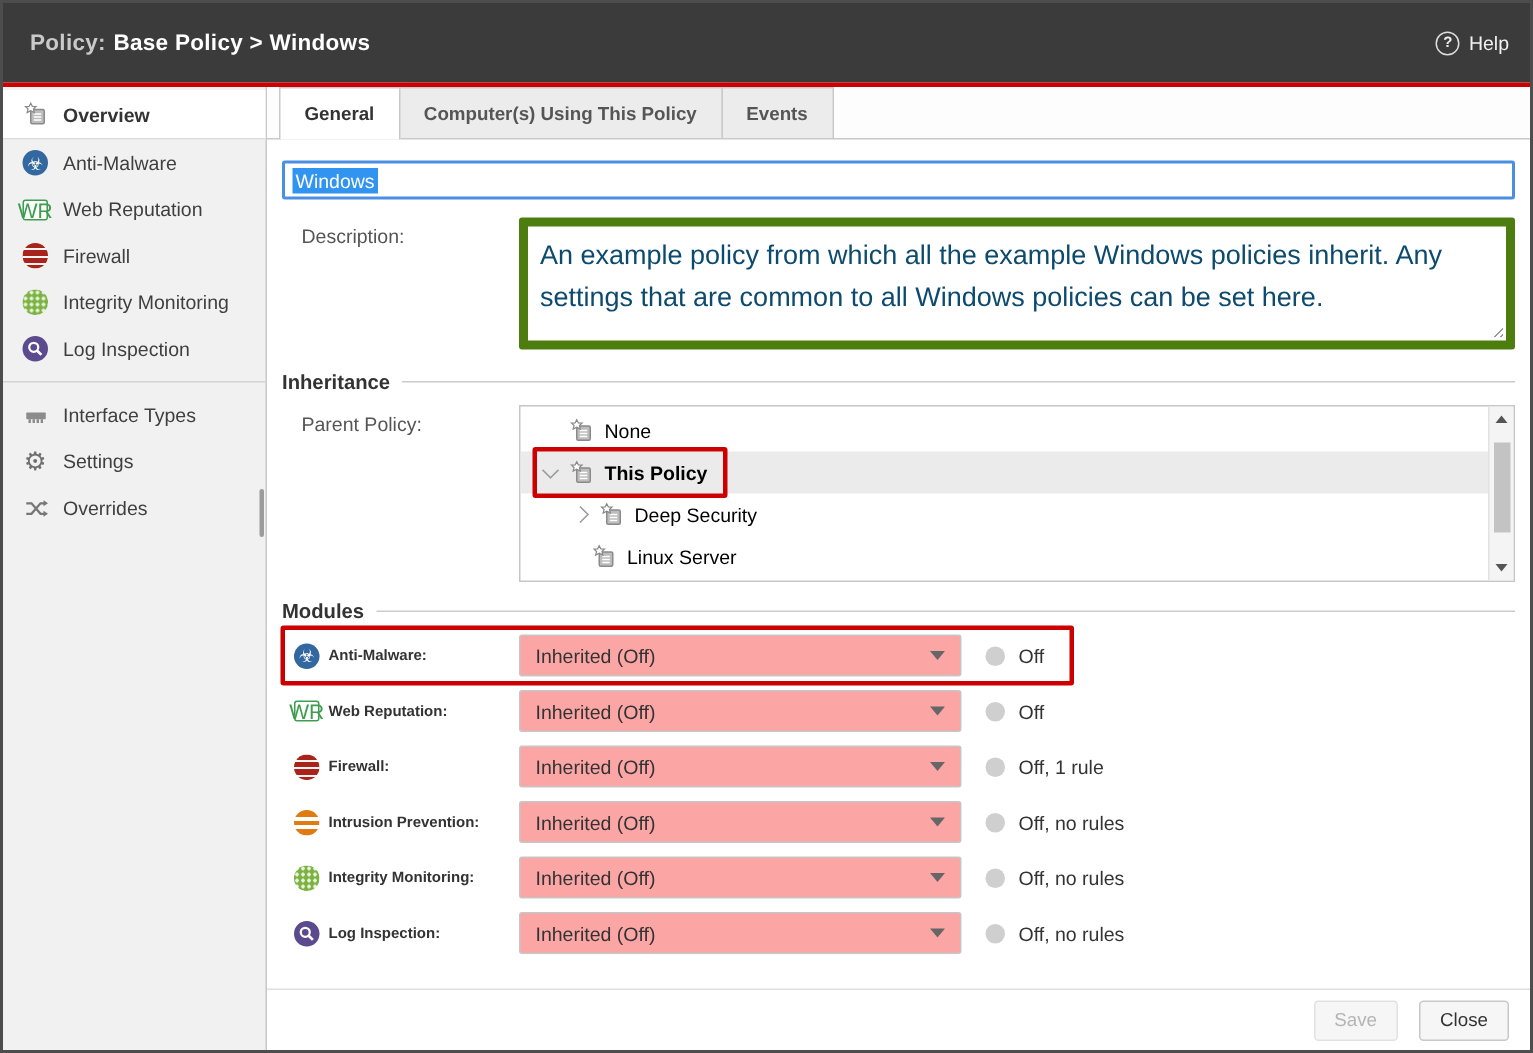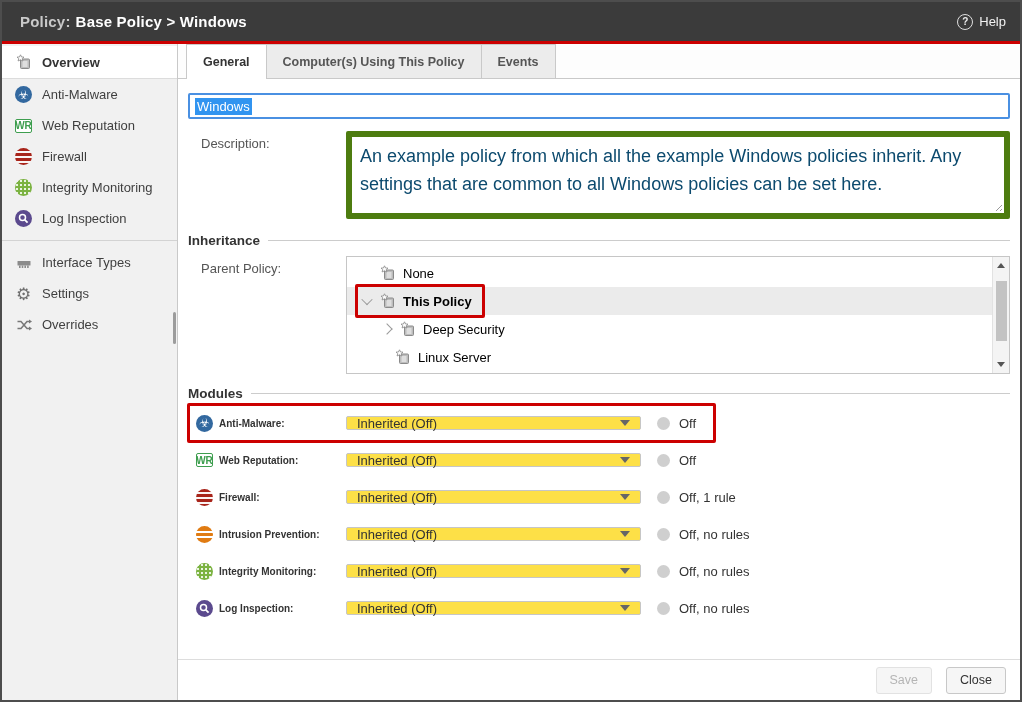--- a/index.html
+++ b/index.html
@@ -10,21 +10,21 @@
     -webkit-font-smoothing: antialiased;
   }
   .window {
     width:1022px; height:702px;
     border:2px solid #4d4d4d;
     display:flex; flex-direction:column;
     background:#fff;
   }
   
   header {
-    height:39px; background:#3b3b3b; flex:0 0 auto;
+    height:53px; background:#3b3b3b; flex:0 0 auto;
     display:flex; align-items:center; justify-content:space-between;
     padding:0 14px 0 18px;
   }
   .win-title { font-size:15px; font-weight:bold; color:#fff; letter-spacing:.2px; }
   .win-title .pfx { color:#c9c9c9; margin-right:5px; }
   .help-btn { display:flex; align-items:center; gap:6px; color:#f2f2f2; font-size:13px; cursor:pointer; }
   .help-circ {
     width:16px; height:16px; border:1px solid #dedede; border-radius:50%;
     display:inline-flex; align-items:center; justify-content:center;
     font-size:10px; font-weight:bold; color:#ededed;
@@ -71,21 +71,21 @@
   }
   .ic-im {
     background:#7cb342;
     background-image:radial-gradient(rgba(255,255,255,.85) 1px, transparent 1.4px);
     background-size:4px 4px;
   }
   .ic-li { background:#5b4a8e; }
   .ic-wr {
     width:17px; height:14px; border-radius:2px; flex:0 0 17px;
     border:1px solid #3e9e4f; background:#fff; color:#3e9e4f;
-    font-weight:bold; font-size:10px;
+    font-weight:normal; font-size:14px;
     display:inline-flex; align-items:center; justify-content:center;
   }
   .gray-ic { width:17px; height:17px; flex:0 0 17px; display:inline-flex; align-items:center; justify-content:center; color:#777; }
   .gear-glyph { font-size:17px; color:#6f6f6f; font-family:"DejaVu Sans", sans-serif; }
 
   
   main { flex:1; display:flex; flex-direction:column; min-width:0; background:#fff; }
   .tabs {
     height:35px; flex:0 0 auto; display:flex; align-items:flex-end;
     padding-left:8px; border-bottom:1px solid #c9c9c9; background:#fdfdfd;
@@ -169,22 +169,22 @@
   .ann-tree { left:8px; top:-3px; width:130px; height:34px; }
   .ann-mod { left:-9px; top:-6px; width:529px; height:40px; }
 
   
   .mrow {
     position:relative; display:flex; align-items:center;
     height:28px; margin:0 0 9px 8px;
   }
   .mrow .mlabel { font-size:10px; font-weight:bold; color:#333; margin-left:6px; width:127px; flex:0 0 127px; }
   .dropdown {
-    width:295px; flex:0 0 295px; height:14px; border:1px solid #c6c6c6; border-radius:2px;
-    background:#fde047; display:flex; align-items:center; justify-content:space-between;
+    width:295px; flex:0 0 295px; height:28px; border:1px solid #c6c6c6; border-radius:2px;
+    background:#fca5a5; display:flex; align-items:center; justify-content:space-between;
     padding:0 10px; font-size:13px; color:#333; cursor:pointer;
   }
   .caret { width:0; height:0; border-left:5px solid transparent; border-right:5px solid transparent; border-top:6px solid #666; }
   .dot { width:13px; height:13px; border-radius:50%; background:#cfcfcf; margin-left:16px; flex:0 0 13px; }
   .mstatus { font-size:13px; color:#333; margin-left:9px; white-space:nowrap; }
 
   
   footer {
     height:41px; flex:0 0 auto; border-top:1px solid #ddd;
     display:flex; align-items:center; justify-content:flex-end; gap:14px;

